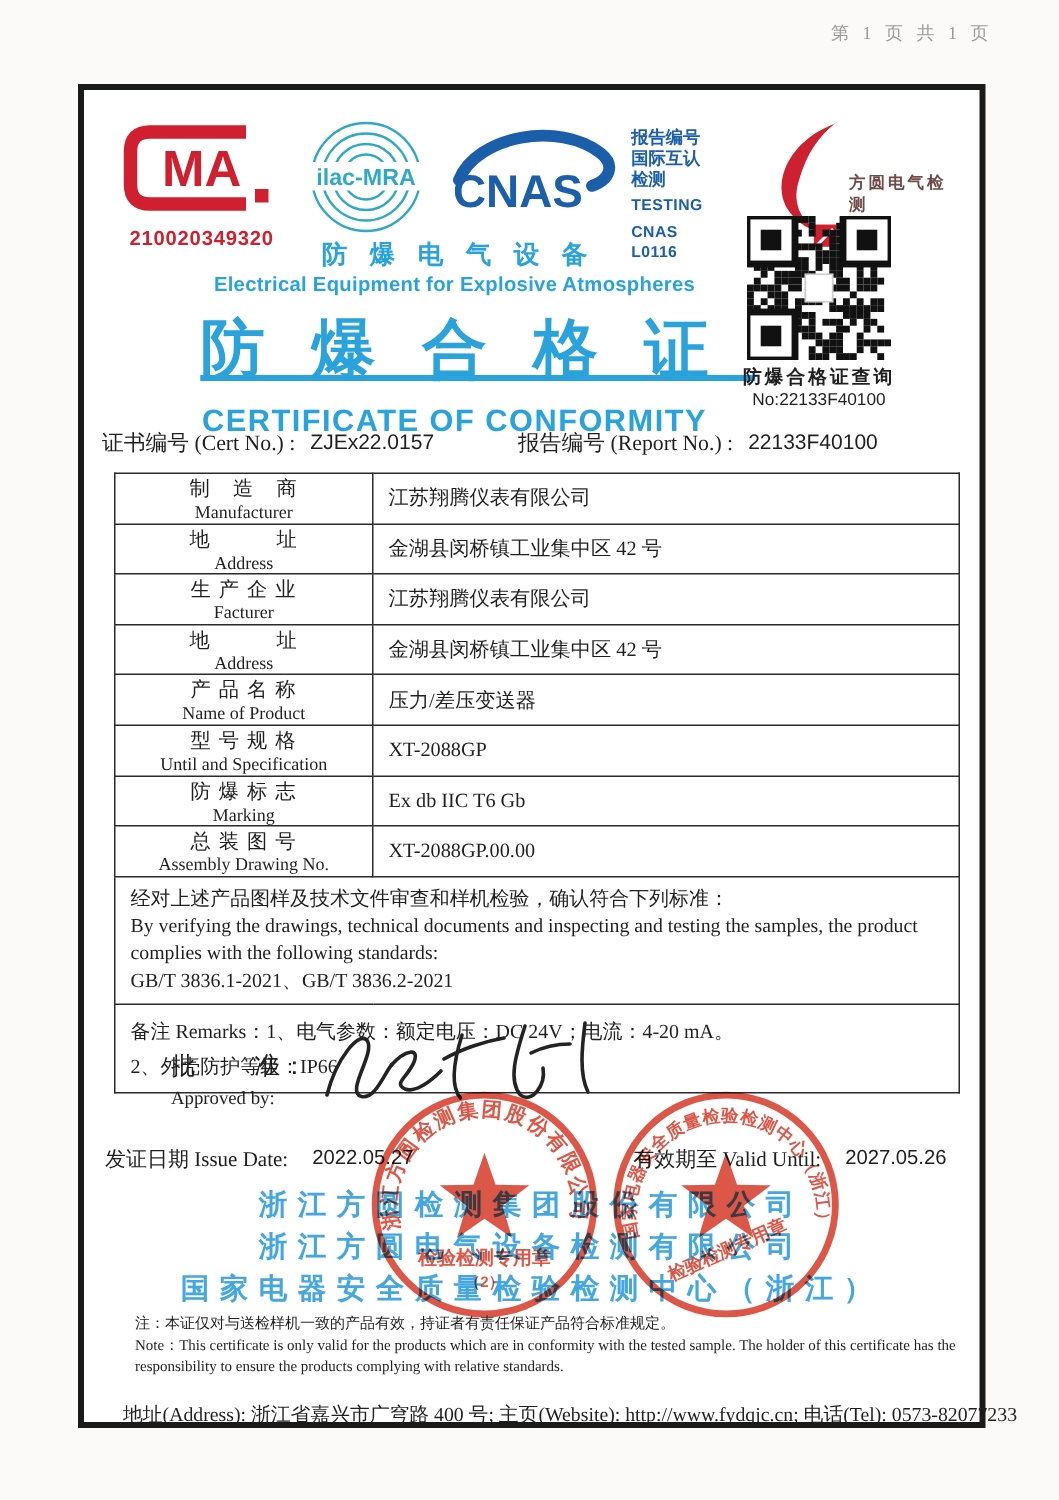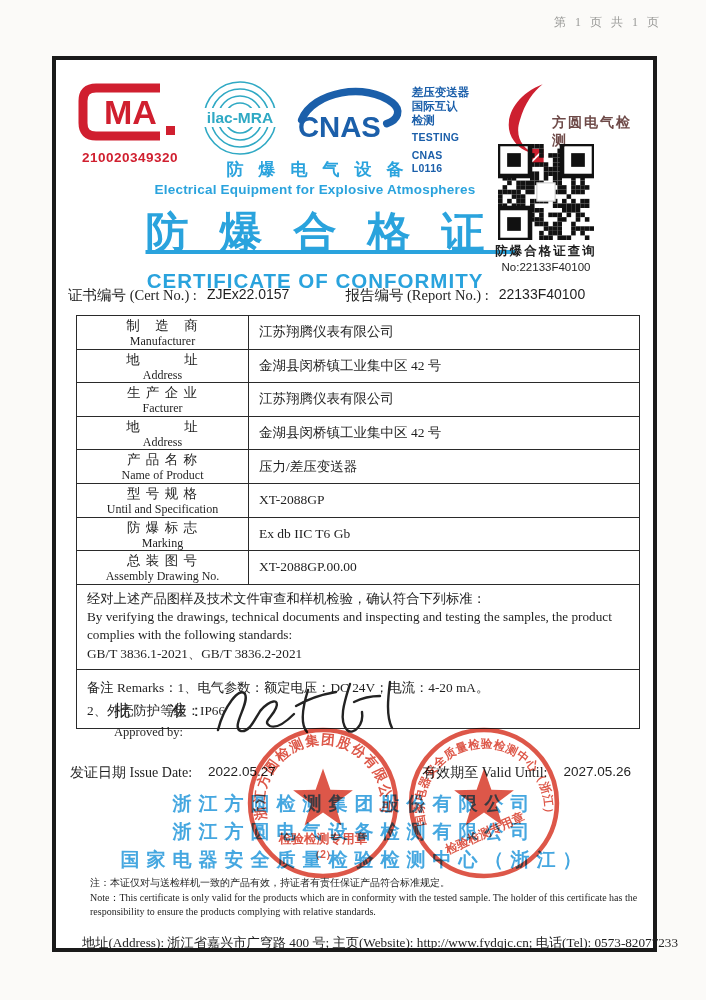--- a/index.html
+++ b/index.html
@@ -22,23 +22,23 @@
   
   .logos-row{ position:absolute; top:16px; left:16px; right:10px; height:100px; display:flex; align-items:flex-start; }
   .cma-block{ width:112px; text-align:right; margin-top:4px;}
   .cma-number{ font-family:"Liberation Sans",sans-serif; font-weight:bold; color:#d01f2f; font-size:13.5px; letter-spacing:.5px; margin-top:2px;}
   .ilac-block{ margin-left:22px; margin-top:2px; }
   .cnas-block{ display:flex; margin-left:16px; margin-top:10px;}
   .cnas-text{ margin-left:6px; font-family:"Liberation Sans",sans-serif; color:#1b5faa; }
   .cnas-text .cn{ font-size:11.5px; font-weight:bold; line-height:1.2; }
   .cnas-text .en{ font-size:10.5px; font-weight:bold; line-height:1.25; margin-top:4px; letter-spacing:.3px;}
   .fy-block{ display:flex; margin-left:26px; margin-top:4px; }
-  .fy-label{ font-family:"Liberation Sans",sans-serif; font-size:14px; color:#6e4a48; letter-spacing:2px; margin-top:34px; margin-left:-6px; font-weight:bold;}
-  
-  .header-block{ position:absolute; top:98px; left:34px; width:450px; text-align:center;
+  .fy-label{ font-family:"Liberation Sans",sans-serif; font-size:11px; color:#6e4a48; letter-spacing:2px; margin-top:34px; margin-left:-6px; font-weight:bold;}
+  
+  .header-block{ position:absolute; top:98px; left:22px; width:450px; text-align:center;
     font-family:"Liberation Sans","DejaVu Sans",sans-serif; color:#2aa3dd; }
   .h-cn-small{ font-size:17px; font-weight:bold; letter-spacing:15px; text-indent:15px; }
   .h-en-small{ font-size:13.5px; font-weight:bold; margin-top:1px; letter-spacing:.2px;}
   .h-cn-big{ font-size:43px; font-weight:bold; letter-spacing:31px; text-indent:31px; margin-top:7px; white-space:nowrap;text-decoration:underline;}
   .h-en-big{ font-size:20.5px; font-weight:600; margin-top:7px; letter-spacing:1px;}
   
   .qr-block{ position:absolute; top:84px; left:436px; width:108px; text-align:center; }
   .qr-caption{ font-size:12.5px; font-weight:bold; letter-spacing:2px; margin-top:3px; font-family:"Liberation Sans",sans-serif;}
   .qr-number{ font-size:11.5px; font-family:"Liberation Sans",sans-serif; margin-top:1px;}
   
@@ -109,21 +109,21 @@
         <text x="40" y="45" text-anchor="middle" font-family="Liberation Sans,sans-serif" font-size="15.5" font-weight="bold" fill="#2fa9c4">ilac-MRA</text>
       </svg>
     </div>
 
     <div class="cnas-block">
       <svg width="116" height="62" viewBox="0 0 116 62">
         <path d="M 6 34 C 18 4, 74 -6, 102 16 C 112 24, 108 34, 96 38" fill="none" stroke="#1b5faa" stroke-width="8" stroke-linecap="round"></path>
         <text x="2" y="52" font-family="Liberation Sans,sans-serif" font-size="31" font-weight="bold" fill="#1b5faa">CNAS</text>
       </svg>
       <div class="cnas-text">
-        <div class="cn">差压变送器</div>
+        <div class="cn">报告编号</div>
         <div class="cn">国际互认</div>
         <div class="cn">检测</div>
         <div class="en">TESTING</div>
         <div class="en">CNAS L0116</div>
       </div>
     </div>
 
     <div class="fy-block">
       <svg width="62" height="92" viewBox="0 0 62 92">
         <path d="M 46 2 C 14 14, 2 44, 16 62 C 22 70, 30 74, 36 74 C 26 70, 16 58, 22 40 C 27 22, 36 10, 46 2 Z" fill="#cd2030"></path>

